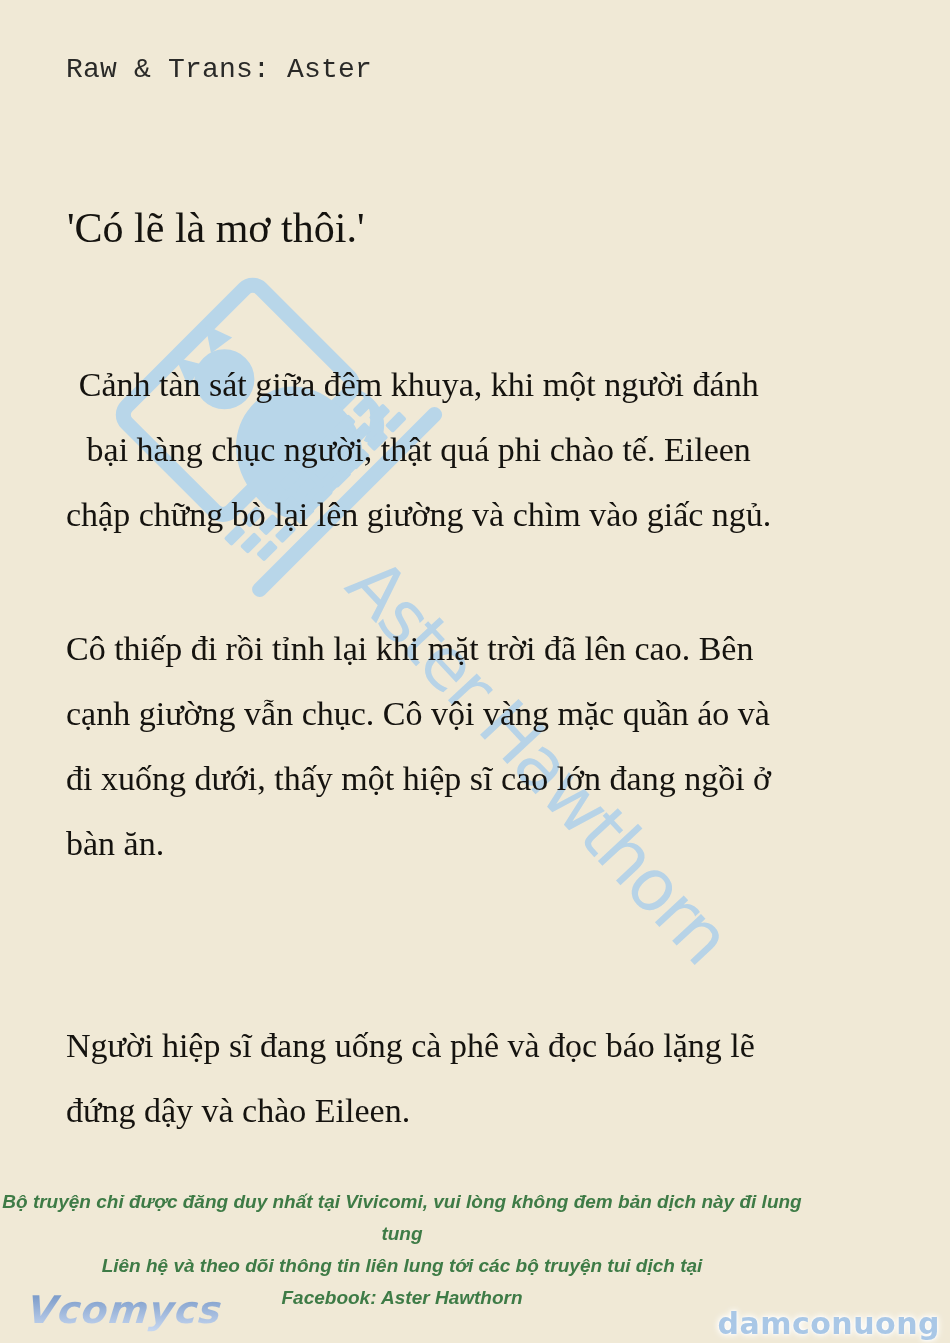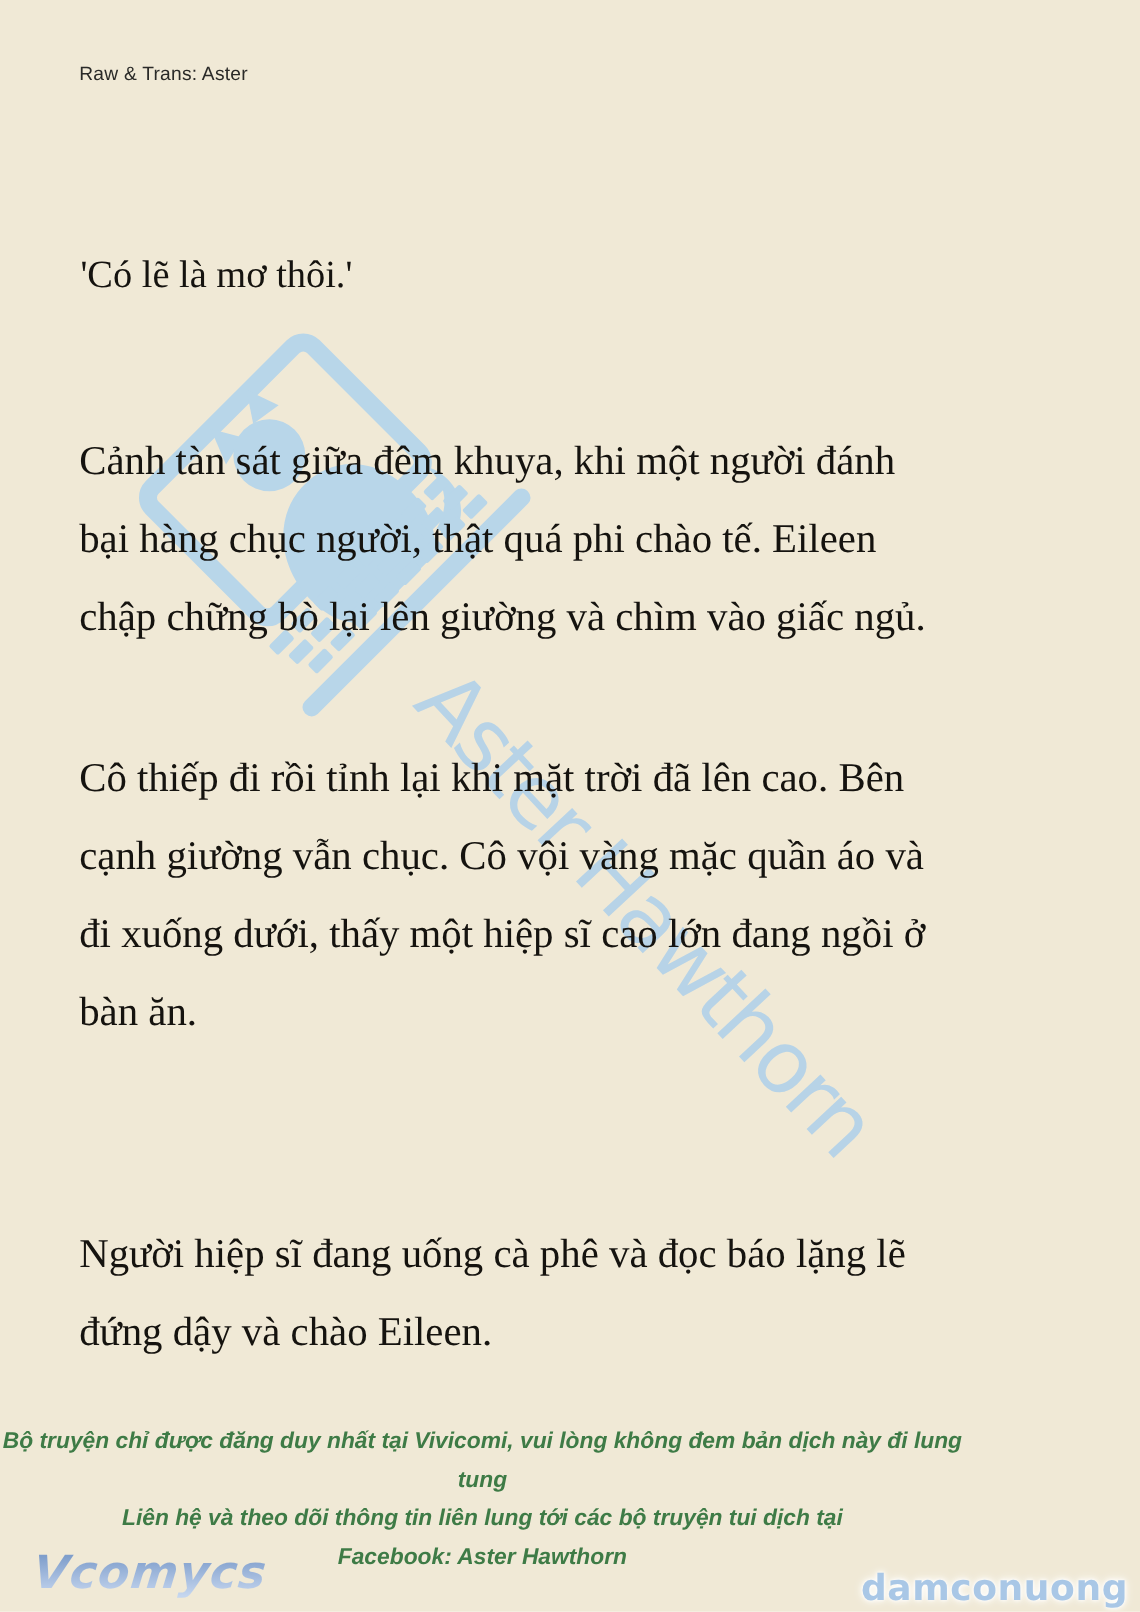--- a/index.html
+++ b/index.html
@@ -8,44 +8,44 @@
     width: 950px;
     height: 1343px;
     background: #f0e9d6;
     overflow: hidden;
     font-family: "Liberation Serif", serif;
   }
 
   .credit {
     position: absolute;
     left: 66px; top: 54px;
-    font-family: Liberation Sans, sans-serif;
-    font-size: 16px;
+    font-family: Liberation Mono, monospace;
+    font-size: 28px;
     color: #2a2a28;
     letter-spacing: 0.2px;
   }
 
   .quote {
     position: absolute;
     left: 67px; top: 196px;
-    font-size: 32px;
+    font-size: 42px;
     line-height: 65px;
     color: #15130f;
     white-space: nowrap;
   }
 
   .para {
     position: absolute;
     left: 66px;
     color: #15130f;
     font-size: 34px;
     line-height: 65px;
   }
   .para .line { white-space: nowrap; }
-  .p1 { top: 352px; }
+  .p1 { top: 352px; text-align: center; }
   .p2 { top: 616px; }
   .p3 { top: 1013px; }
 
   
   .wm-icon {
     position: absolute;
     left: 143px; top: 295px;
     width: 300px; height: 330px;
     opacity: 0.9;
   }

